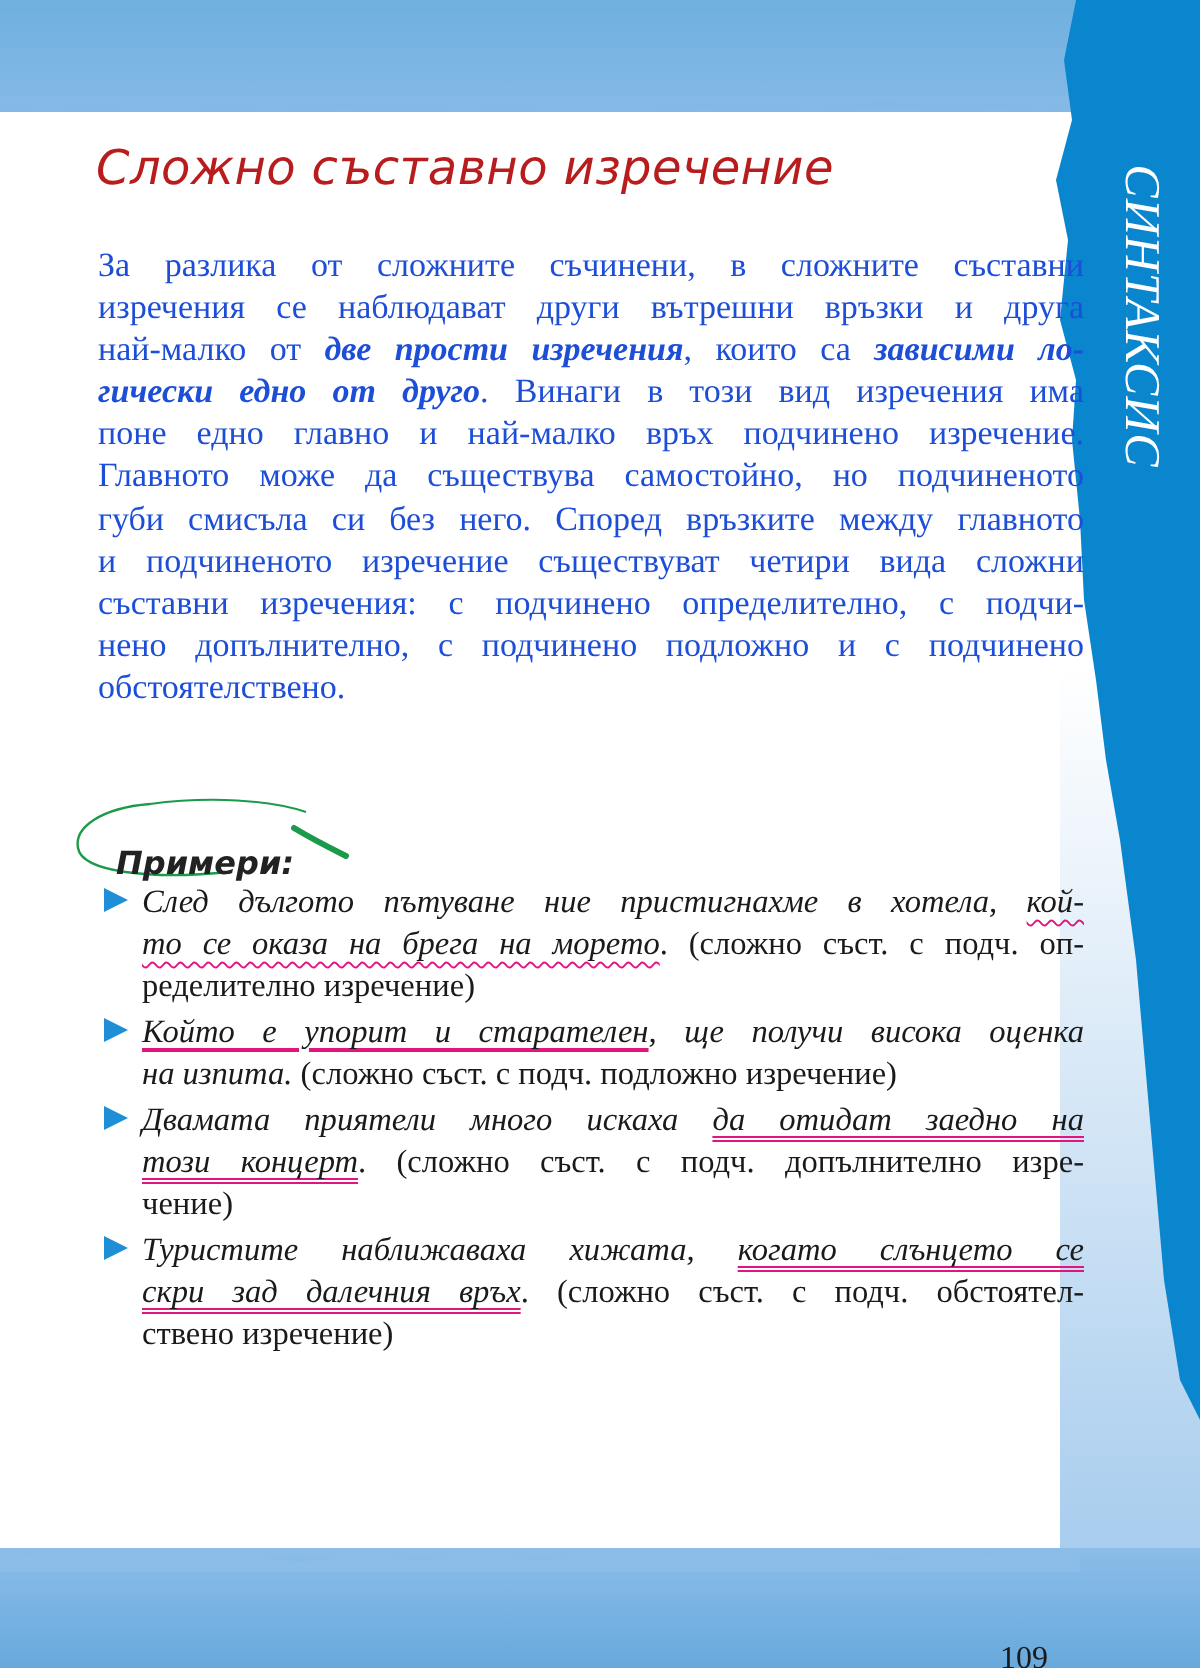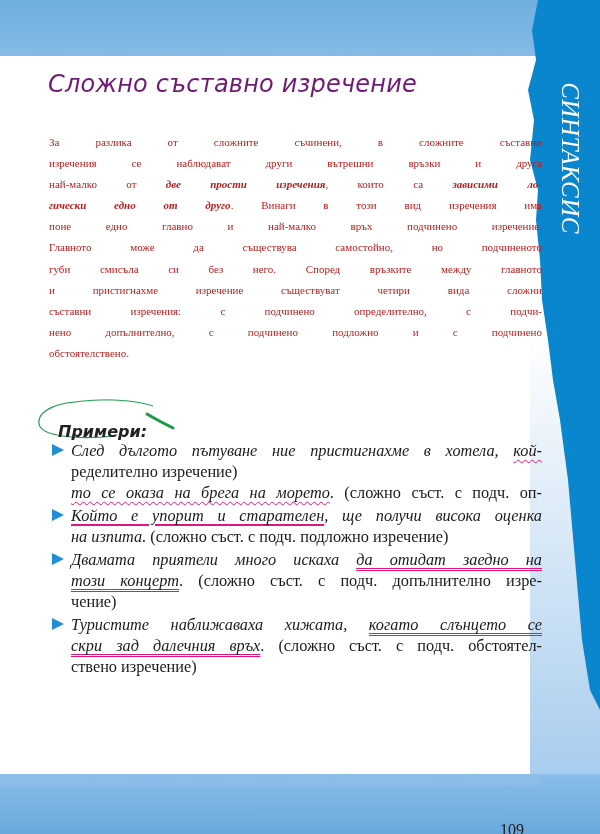--- a/index.html
+++ b/index.html
@@ -35,27 +35,27 @@
     position: absolute; left: 548px; top: 58px; width: 44px; height: 200px;
     display: flex; align-items: center; justify-content: center;
   }
   .side-label span {
     transform: rotate(90deg); white-space: nowrap;
     color: #ffffff; font-style: italic; font-size: 25px; letter-spacing: 0.5px;
     font-family: "Liberation Serif", serif;
   }
   .title {
     position: absolute; left: 48px; top: 70px;
-    color: #701a75; font-style: italic; font-size: 24px;
+    color: #b91c1c; font-style: italic; font-size: 24px;
     font-family: "DejaVu Sans", sans-serif; font-weight: normal;
     letter-spacing: 0.2px; margin: 0;
   }
   .body-text {
-    position: absolute; left: 49px; top: 132px; width: 493px;
-    font-size: 11px; line-height: 21.1px; color: #b91c1c;
+    position: absolute; left: 49px; top: 122px; width: 493px;
+    font-size: 17px; line-height: 21.1px; color: #1d4ed8;
     text-align: justify; margin: 0;
   }
   .body-text .line { display: block; text-align-last: justify; white-space: nowrap; }
   .body-text .line.last { text-align-last: left; }
   .bi { font-weight: bold; font-style: italic; }
   .examples-badge {
     position: absolute; left: 35px; top: 398px; width: 150px; height: 46px;
   }
   .examples-label {
     position: absolute; left: 58px; top: 422px;
@@ -104,39 +104,39 @@
 <h1 class="title">Сложно съставно изречение</h1>
 
 <p class="body-text">
   <span class="line"><span>За разлика от сложните съчинени, в сложните съставни</span></span>
   <span class="line"><span>изречения се наблюдават други вътрешни връзки и друга</span></span>
   <span class="line"><span>най-малко от </span><span class="bi">две прости изречения</span><span>, които са </span><span class="bi">зависими ло-</span></span>
   <span class="line"><span class="bi">гически едно от друго</span><span>. Винаги в този вид изречения има</span></span>
   <span class="line"><span>поне едно главно и най-малко връх подчинено изречение.</span></span>
   <span class="line"><span>Главното може да съществува самостойно, но подчиненото</span></span>
   <span class="line"><span>губи смисъла си без него. Според връзките между главното</span></span>
-  <span class="line"><span>и пристигнахме изречение съществуват четири вида сложни</span></span>
+  <span class="line"><span>и подчиненото изречение съществуват четири вида сложни</span></span>
   <span class="line"><span>съставни изречения: с подчинено определително, с подчи-</span></span>
   <span class="line"><span>нено допълнително, с подчинено подложно и с подчинено</span></span>
   <span class="line last"><span>обстоятелствено.</span></span>
 </p>
 
 <svg class="examples-badge" viewBox="0 0 150 46">
   <path d="M40,4 C15,6 2,16 4,26 C6,38 40,42 80,38" fill="none" stroke="#1a9a4a" stroke-width="1.2"></path>
   <path d="M40,4 C70,0 100,2 118,8" fill="none" stroke="#1a9a4a" stroke-width="1"></path>
   <path d="M112,16 C122,22 130,26 138,30" fill="none" stroke="#1a9a4a" stroke-width="3" stroke-linecap="round"></path>
 </svg>
 <div class="examples-label">Примери:</div>
 
 <ul class="examples">
   <li class="ex-item">
     <span class="arrow"></span>
     <span class="line"><span class="it">След дългото пътуване ние пристигнахме в хотела, </span><span class="it u-wavy">кой-</span></span>
+    <span class="line"><span class="it u-wavy">то се оказа на брега на морето</span><span>. (сложно съст. с подч. оп-</span></span>
     <span class="line last"><span>ределително изречение)</span></span>
-    <span class="line"><span class="it u-wavy">то се оказа на брега на морето</span><span>. (сложно съст. с подч. оп-</span></span>
   </li>
   <li class="ex-item">
     <span class="arrow"></span>
     <span class="line"><span class="it u-single">Който е упорит и старателен</span><span class="it">, ще получи висока оценка</span></span>
     <span class="line last"><span class="it">на изпита.</span><span> (сложно съст. с подч. подложно изречение)</span></span>
   </li>
   <li class="ex-item">
     <span class="arrow"></span>
     <span class="line"><span class="it">Двамата приятели много искаха </span><span class="it u-double">да отидат заедно на</span></span>
     <span class="line"><span class="it u-double">този концерт</span><span>. (сложно съст. с подч. допълнително изре-</span></span>

